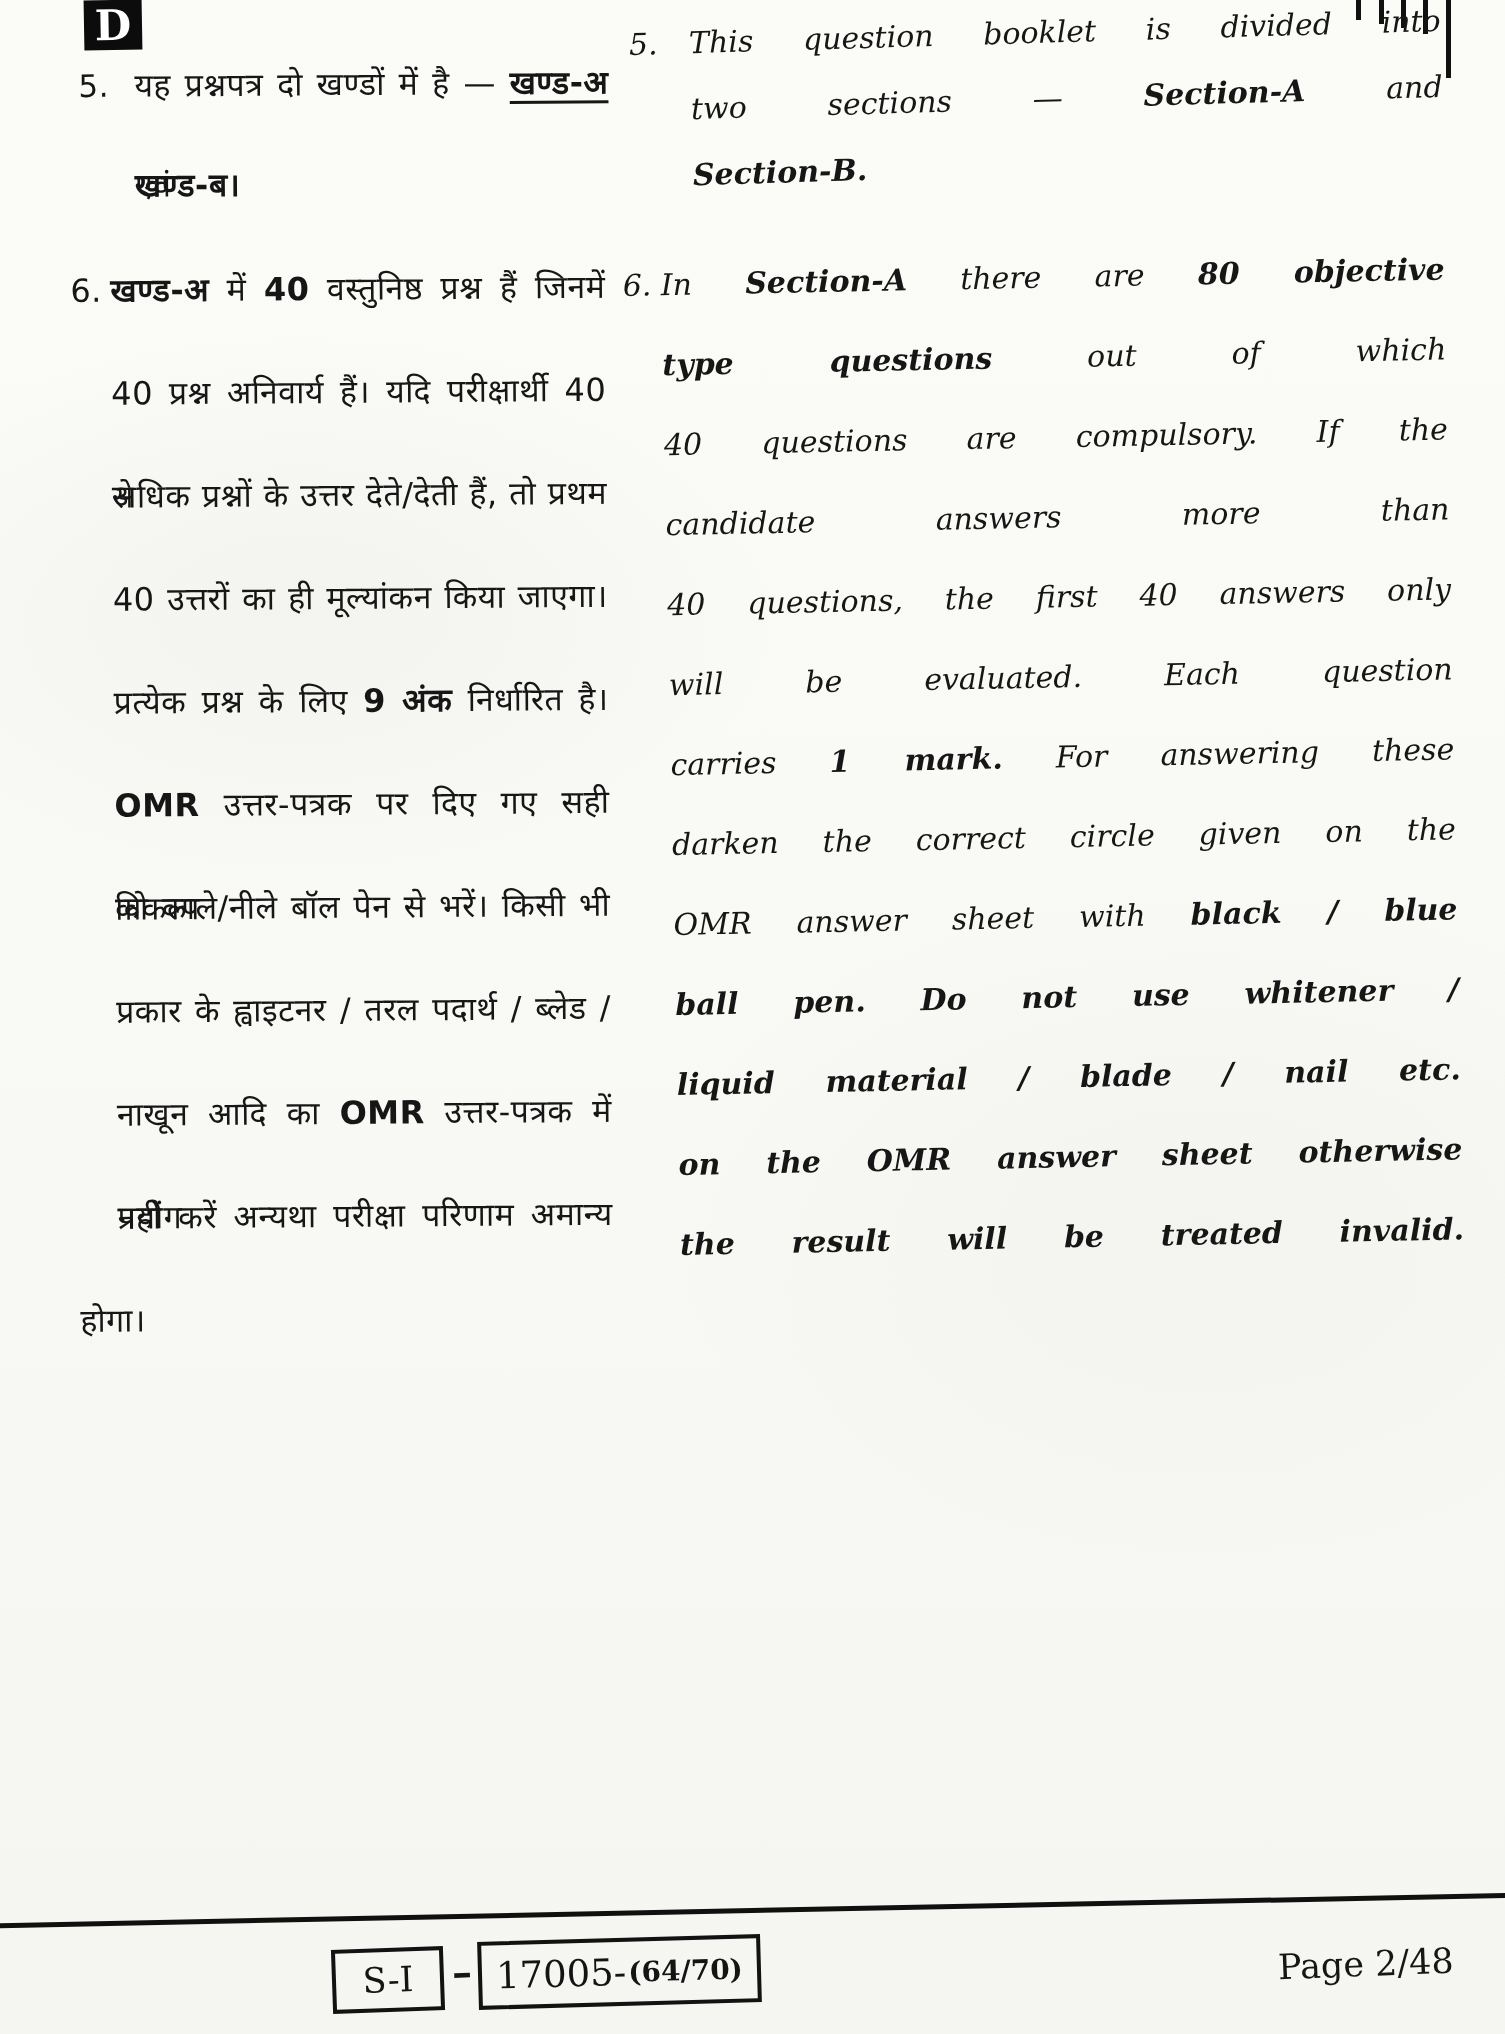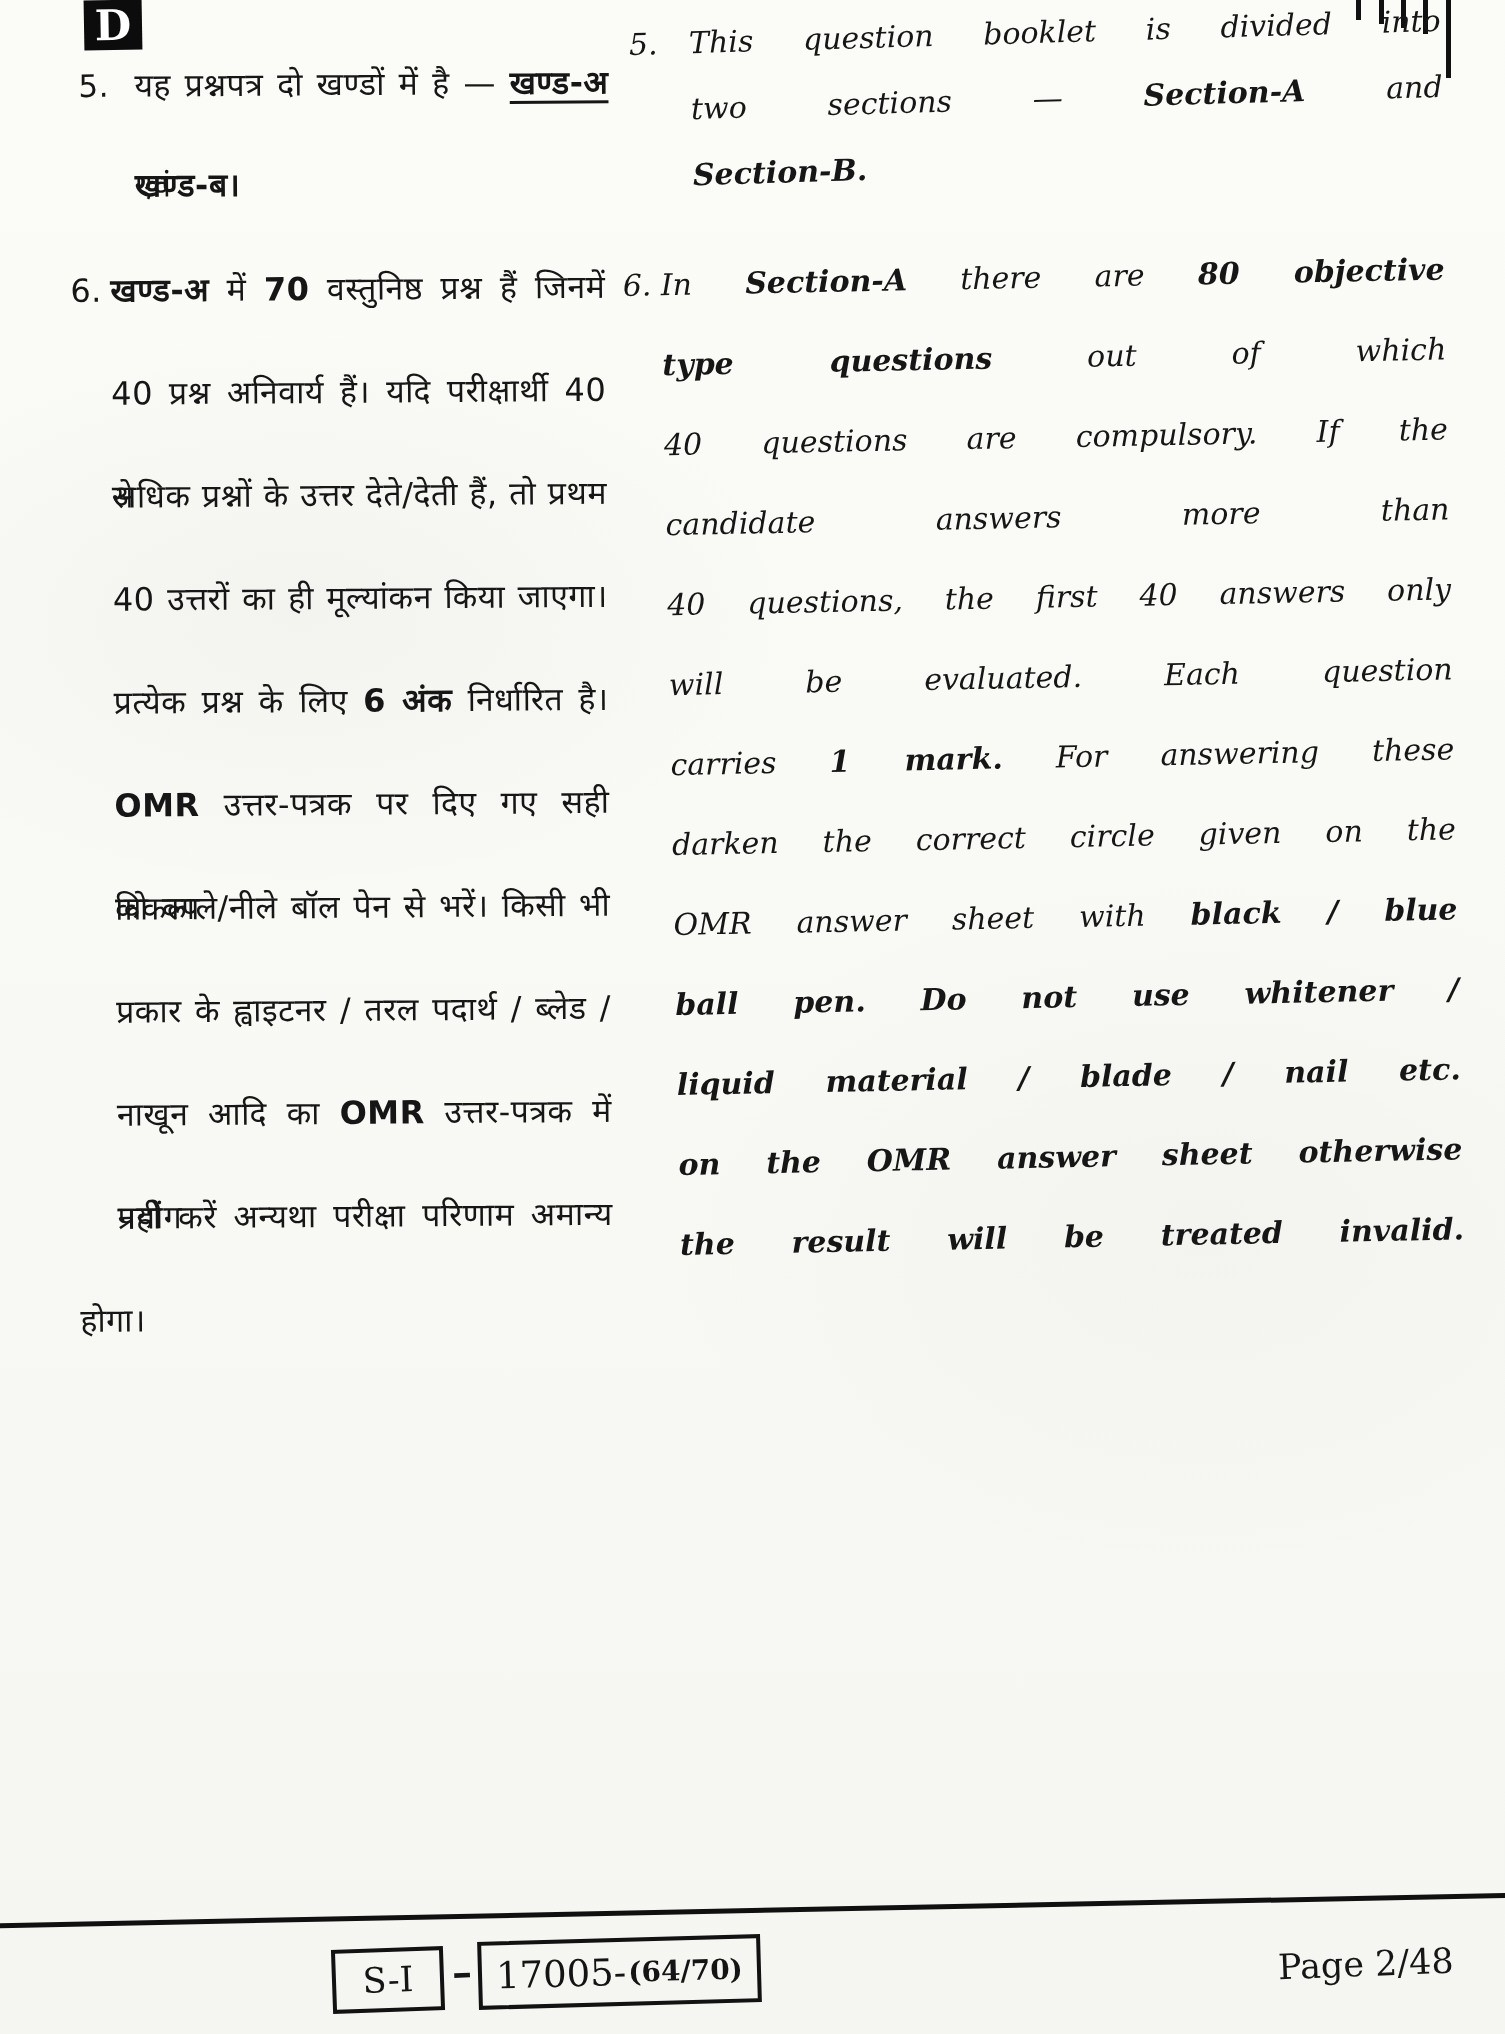--- a/index.html
+++ b/index.html
@@ -83,25 +83,25 @@
     <span class="num">5.</span>
     <div>
         <div class="line just"><span>यह प्रश्नपत्र दो खण्डों में है — </span><span class="b u">खण्ड-अ</span><span> एवं</span></div>
         <div class="line"><span class="b">खण्ड-ब।</span></div>
       </div>
   </div>
 
   <div id="hi6" class="col hi">
     <span class="num">6.</span>
     <div>
-        <div class="line just"><span class="b">खण्ड-अ</span><span> में </span><span class="b">70</span><span> वस्तुनिष्ठ प्रश्न हैं जिनमें</span></div>
+        <div class="line just"><span class="b">खण्ड-अ</span><span> में </span><span class="b">40</span><span> वस्तुनिष्ठ प्रश्न हैं जिनमें</span></div>
         <div class="line just"><span>40 प्रश्न अनिवार्य हैं। यदि परीक्षार्थी 40 से</span></div>
         <div class="line just"><span>अधिक प्रश्नों के उत्तर देते/देती हैं, तो प्रथम</span></div>
         <div class="line just"><span>40 उत्तरों का ही मूल्यांकन किया जाएगा।</span></div>
-        <div class="line just"><span>प्रत्येक प्रश्न के लिए </span><span class="b">6 अंक</span><span> निर्धारित है।</span></div>
+        <div class="line just"><span>प्रत्येक प्रश्न के लिए </span><span class="b">9 अंक</span><span> निर्धारित है।</span></div>
         <div class="line just"><span class="b">OMR</span><span> उत्तर-पत्रक पर दिए गए सही विकल्प</span></div>
         <div class="line just"><span>को काले/नीले बॉल पेन से भरें। किसी भी</span></div>
         <div class="line just"><span>प्रकार के ह्वाइटनर / तरल पदार्थ / ब्लेड /</span></div>
         <div class="line just"><span>नाखून आदि का </span><span class="b">OMR</span><span> उत्तर-पत्रक में प्रयोग</span></div>
         <div class="line just"><span>नहीं करें अन्यथा परीक्षा परिणाम अमान्य</span></div>
         <div class="line"><span>होगा।</span></div>
       </div>
   </div>
 
   <div id="en5" class="col en">

